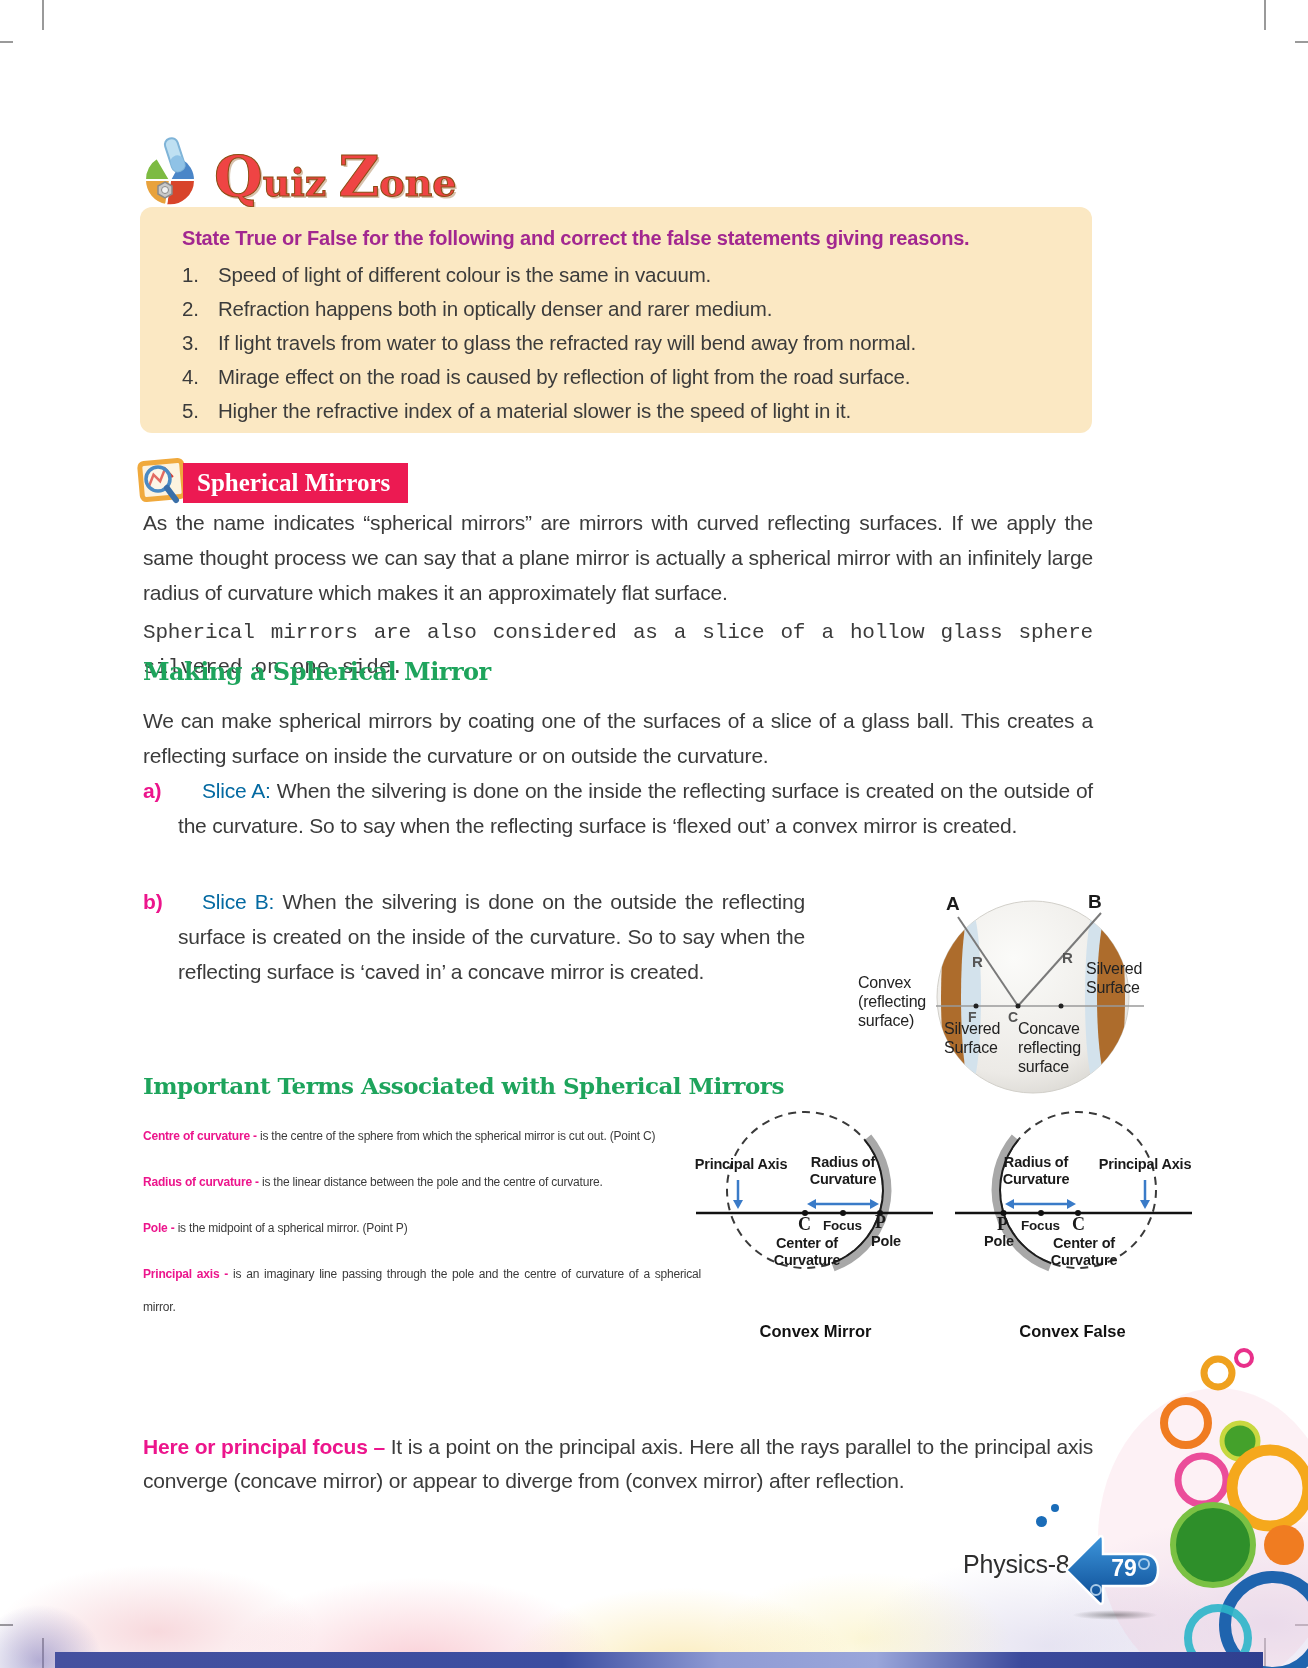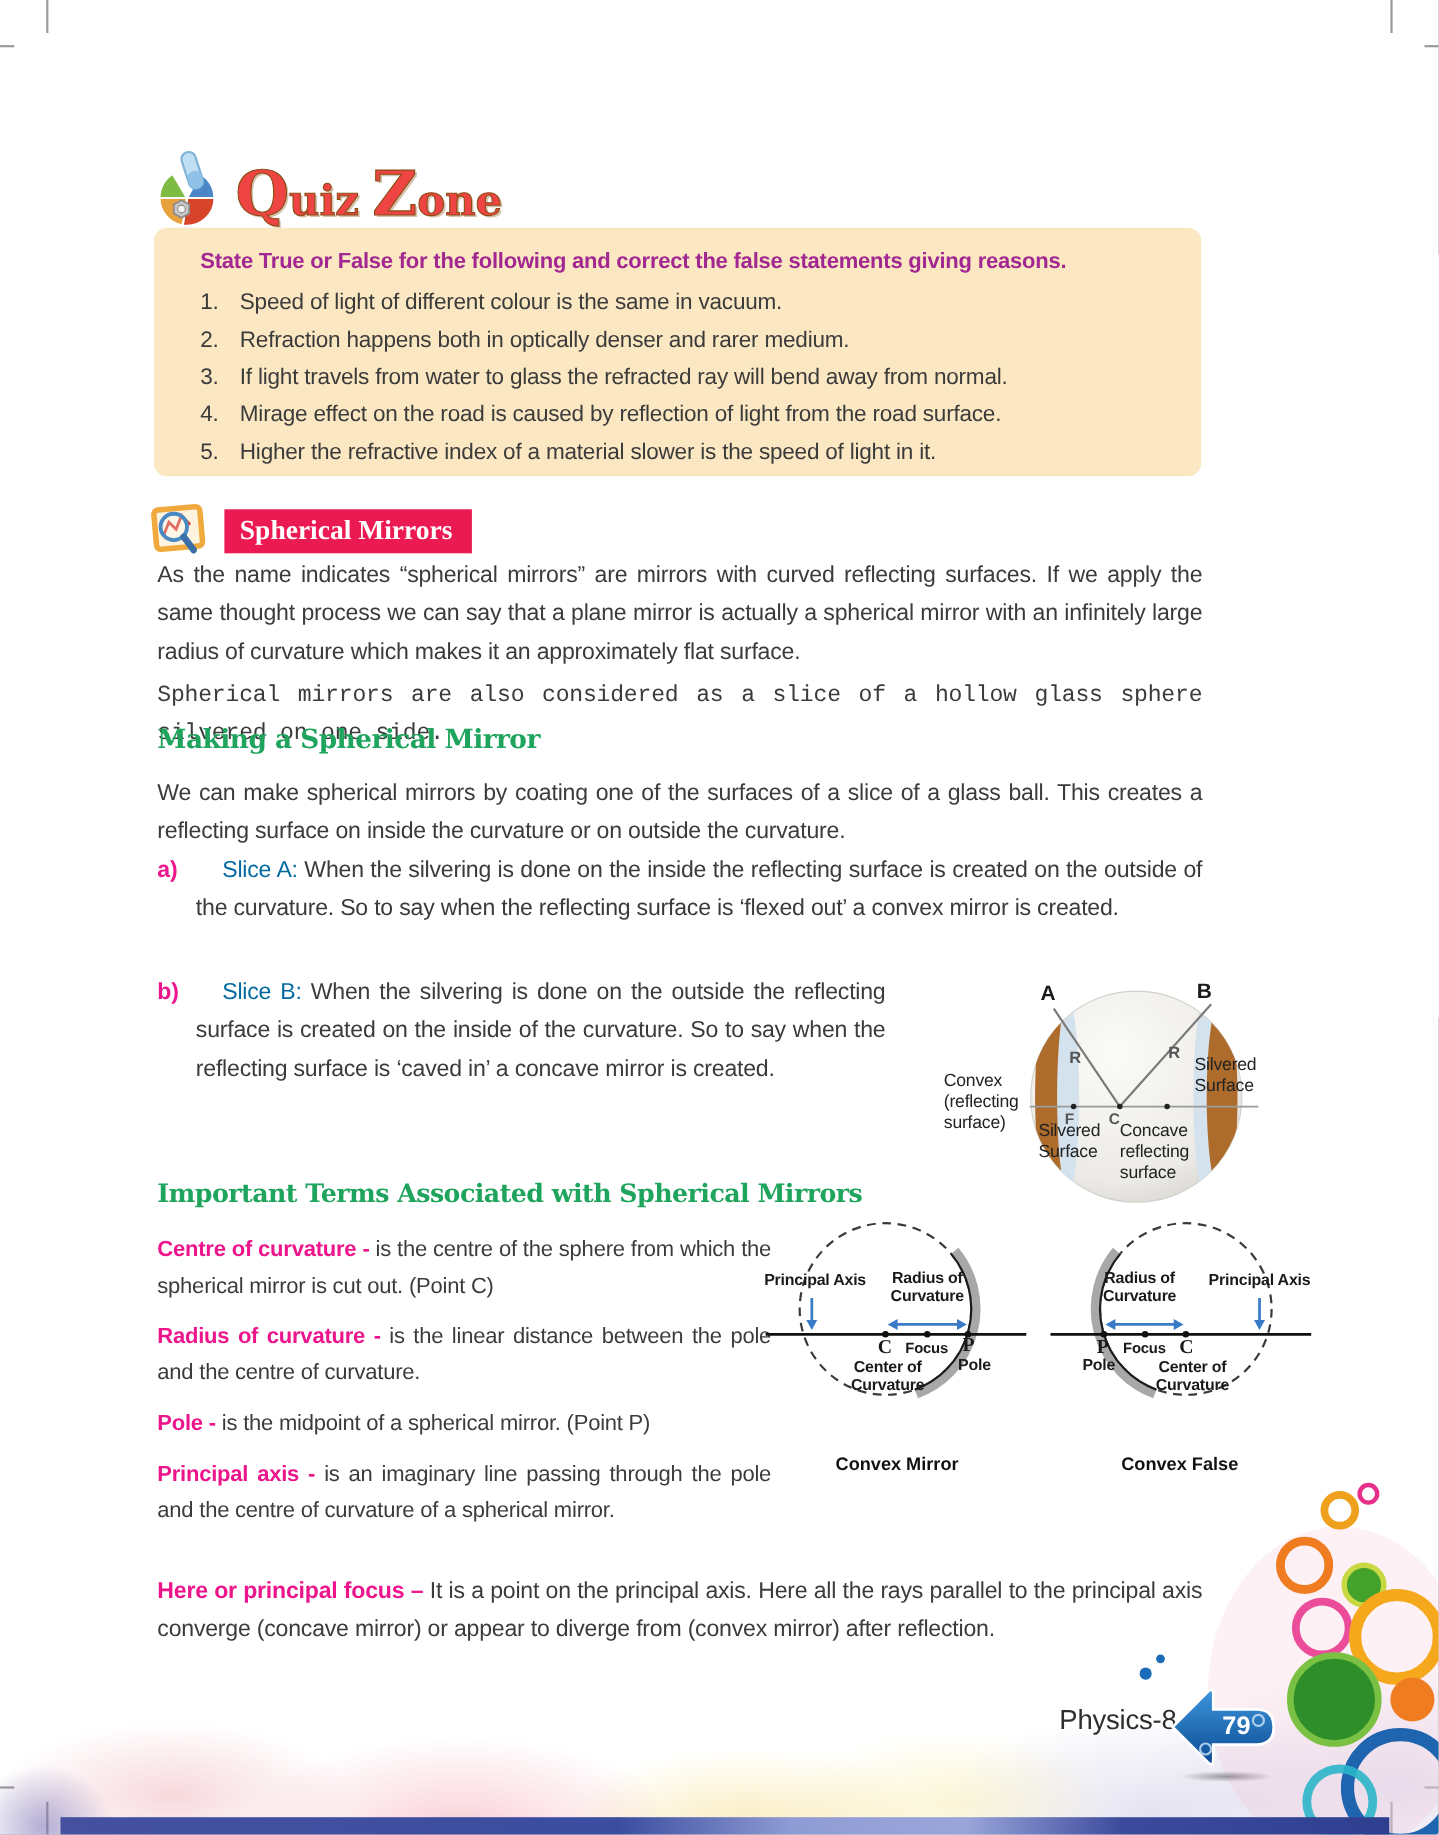--- a/index.html
+++ b/index.html
@@ -20,34 +20,34 @@
   .logo-text .sp { margin-right:12px; }
   
   .quizbox { position:absolute; left:140px; top:207px; width:952px; height:226px;
     background:#FBE8C3; border-radius:12px; padding:16px 40px 0 42px; }
   .quiz-heading { color:#A22790; font-weight:bold; font-size:20px; line-height:30px; letter-spacing:-0.2px; }
   .quiz-item { display:flex; font-size:20.5px; line-height:24px; color:#3b3b3b;
     margin-top:10px; letter-spacing:-0.2px; }
   .quiz-item .num { width:36px; flex:none; }
   
   .sec-icon { position:absolute; left:136px; top:454px; }
-  .sec-header { position:absolute; left:204px; top:463px; background:#EC1A52; color:#fff;
+  .sec-header { position:absolute; left:183px; top:463px; background:#EC1A52; color:#fff;
     font-family:"Liberation Serif", serif; font-weight:bold; font-size:25px;
     height:40px; line-height:40px; padding:0 18px 0 14px; }
   
   .para { position:absolute; left:143px; width:950px; font-size:21px; line-height:35px;
     text-align:justify; letter-spacing:-0.2px; }
   .h2 { position:absolute; left:143px; font-family:"DejaVu Serif", serif; font-weight:bold;
     color:#1EA45C; font-size:24px; letter-spacing:-0.5px; }
   .li { display:flex; }
   .li .li-label { color:#EC158C; font-weight:bold; width:35px; flex:none; }
   .li .li-term { color:#0369a1; font-weight:normal;margin-left:24px; }
   
   .defs { position:absolute; left:143px; top:1120px; width:558px; }
-  .def { font-size:20px; line-height:33px; text-align:justify; letter-spacing:-0.2px; margin-bottom:13px; }
+  .def { font-size:12px; line-height:33px; text-align:justify; letter-spacing:-0.2px; margin-bottom:13px; }
   .def-term { color:#EC158C; font-weight:bold; }
   
   .sphere { position:absolute; left:858px; top:885px; width:292px; height:210px; }
   .sphere .dlab { position:absolute; font-size:16px; line-height:19px; color:#222; letter-spacing:-0.2px; }
   .sphere .pt { position:absolute; font-weight:bold; color:#1a1a1a; }
   
   .diagrams { position:absolute; left:693px; top:1082px; width:502px; height:268px; }
   .mdiag { position:absolute; top:0; width:245px; height:268px; }
   .mdiag .dlab { position:absolute; font-size:14.5px; line-height:16.5px; color:#1a1a1a;
     font-weight:600; text-align:center; letter-spacing:-0.2px; }

